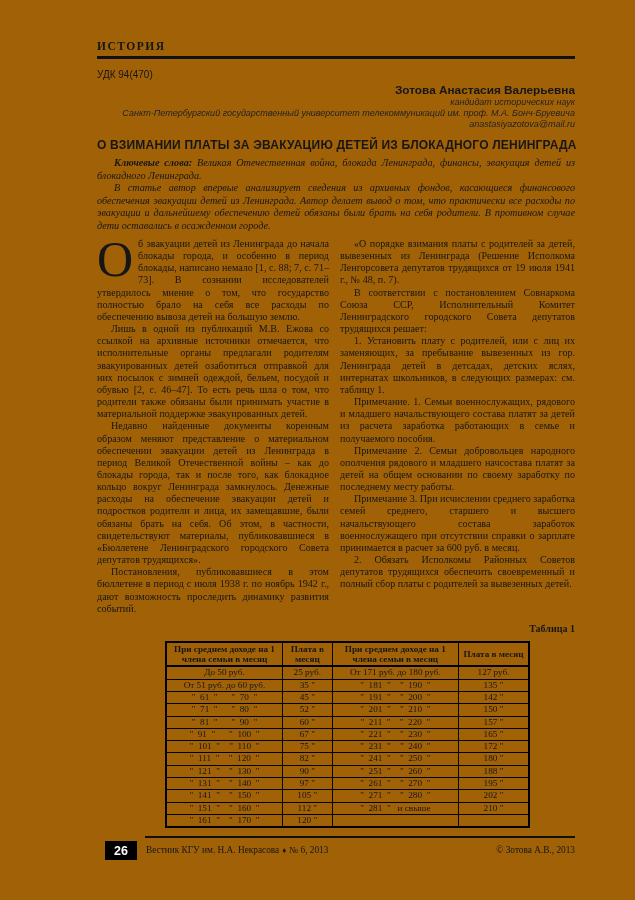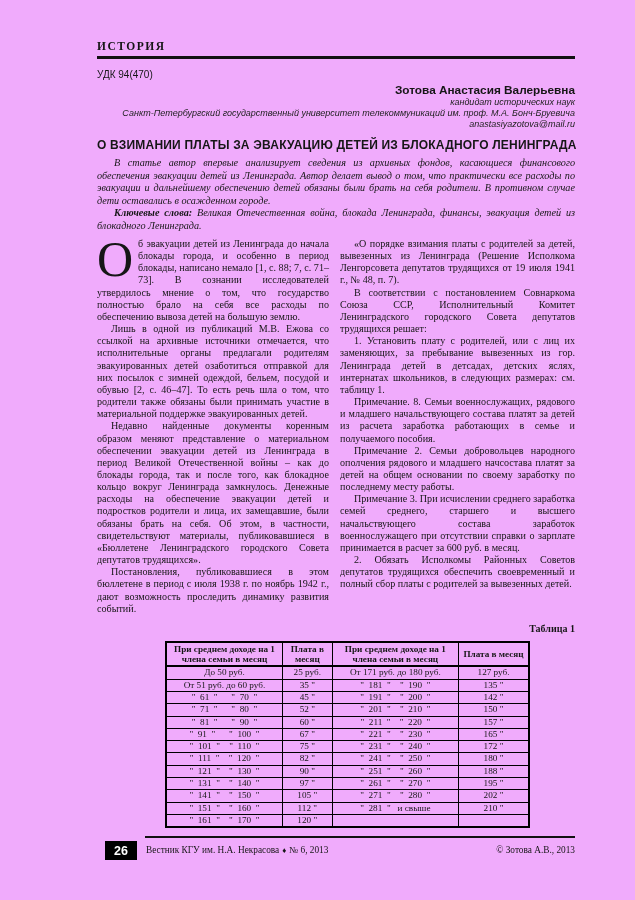--- a/index.html
+++ b/index.html
@@ -1,21 +1,21 @@
 <!DOCTYPE html>
 <html lang="ru"><head>
 <meta charset="utf-8">
 <style>
   html,body{margin:0;padding:0;}
   body{background:#e8e8e6;}
   .page{
     position:relative;
     width:635px;height:900px;
     margin:0 auto;
-    background:#f0abfc;
+    background:#a16207;
     color:#161616;
     font-family:"Liberation Serif", serif;
     overflow:hidden;
   }
   
   .section-header{
     position:absolute;top:40px;left:97px;
     font-family:"Liberation Serif", serif;
     font-weight:bold;font-size:11.5px;letter-spacing:1.5px;
   }
@@ -123,36 +123,36 @@
   <div class="author-block">
     <div class="author-name">Зотова Анастасия Валерьевна</div>
     <div class="author-sub">кандидат исторических наук</div>
     <div class="author-sub">Санкт-Петербургский государственный университет телекоммуникаций им. проф. М.А. Бонч-Бруевича</div>
     <div class="author-sub">anastasiyazotova@mail.ru</div>
   </div>
 
   <div class="article-title">О ВЗИМАНИИ ПЛАТЫ ЗА ЭВАКУАЦИЮ ДЕТЕЙ ИЗ БЛОКАДНОГО ЛЕНИНГРАДА</div>
 
   <div class="abstract-block">
+    <p><span class="kw-label">Ключевые слова:</span><span> Великая Отечественная война, блокада Ленинграда, финансы, эвакуация детей из блокадного Ленинграда.</span></p>
     <p>В статье автор впервые анализирует сведения из архивных фондов, касающиеся финансового обеспечения эвакуации детей из Ленинграда. Автор делает вывод о том, что практически все расходы по эвакуации и дальнейшему обеспечению детей обязаны были брать на себя родители. В противном случае дети оставались в осажденном городе.</p>
-    <p><span class="kw-label">Ключевые слова:</span><span> Великая Отечественная война, блокада Ленинграда, финансы, эвакуация детей из блокадного Ленинграда.</span></p>
   </div>
 
   <div class="columns">
     <div class="col col-left">
       <p class="no-indent"><span class="dropcap">О</span><span>б эвакуации детей из Ленинграда до начала блокады города, и особенно в период блокады, написано немало [1, с. 88; 7, с. 71–73]. В сознании исследователей утвердилось мнение о том, что государство полностью брало на себя все расходы по обеспечению вывоза детей на большую землю.</span></p>
       <p>Лишь в одной из публикаций М.В. Ежова со ссылкой на архивные источники отмечается, что исполнительные органы предлагали родителям эвакуированных детей озаботиться отправкой для них посылок с зимней одеждой, бельем, посудой и обувью [2, с. 46–47].  То есть речь шла о том, что родители также обязаны были принимать участие в материальной поддержке эвакуированных детей.</p>
       <p>Недавно найденные документы коренным образом меняют представление о материальном обеспечении эвакуации детей из Ленинграда в период Великой Отечественной войны – как до блокады города, так и после того, как блокадное кольцо вокруг Ленинграда замкнулось. Денежные расходы на обеспечение эвакуации детей и подростков родители и лица, их замещавшие, были обязаны брать на себя. Об этом, в частности, свидетельствуют материалы, публиковавшиеся в «Бюллетене Ленинградского городского Совета депутатов трудящихся».</p>
       <p>Постановления, публиковавшиеся в этом бюллетене в период с июля 1938 г. по ноябрь 1942 г., дают возможность проследить динамику развития событий.</p>
     </div>
     <div class="col col-right">
       <p>«О порядке взимания платы с родителей за детей, вывезенных из Ленинграда (Решение Исполкома Ленгорсовета депутатов трудящихся от 19 июля 1941 г., № 48, п. 7).</p>
       <p>В соответствии с постановлением Совнаркома Союза ССР, Исполнительный Комитет Ленинградского городского Совета депутатов трудящихся решает:</p>
       <p>1. Установить плату с родителей, или с лиц их заменяющих, за пребывание вывезенных из гор. Ленинграда детей в детсадах, детских яслях, интернатах школьников, в следующих размерах: см. таблицу 1.</p>
-      <p>Примечание. 8. Семьи военнослужащих, рядового и младшего начальствующего состава платят за детей из расчета заработка работающих в семье и получаемого пособия.</p>
+      <p>Примечание. 1. Семьи военнослужащих, рядового и младшего начальствующего состава платят за детей из расчета заработка работающих в семье и получаемого пособия.</p>
       <p>Примечание 2. Семьи добровольцев народного ополчения рядового и младшего начсостава платят за детей на общем основании по своему заработку по последнему месту работы.</p>
       <p>Примечание 3. При исчислении среднего заработка семей среднего, старшего и высшего начальствующего состава заработок военнослужащего при отсутствии справки о зарплате принимается в расчет за 600 руб. в месяц.</p>
       <p>2. Обязать Исполкомы Районных Советов депутатов трудящихся обеспечить своевременный и полный сбор платы с родителей за вывезенных детей.</p>
     </div>
   </div>
 
   <div class="table-caption">Таблица 1</div>
 
   <table class="fee-table">
     <colgroup>

